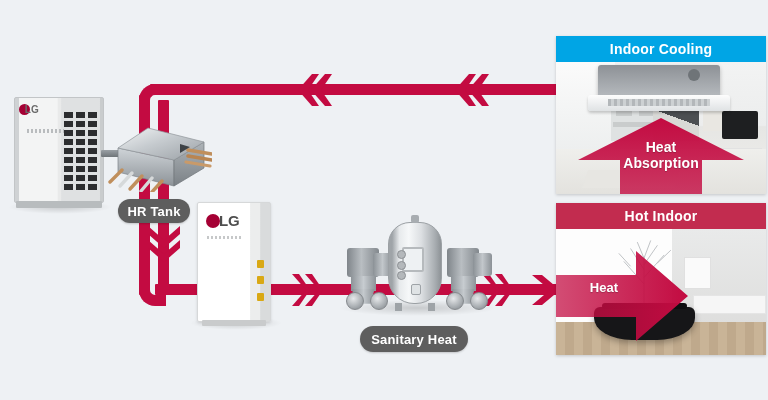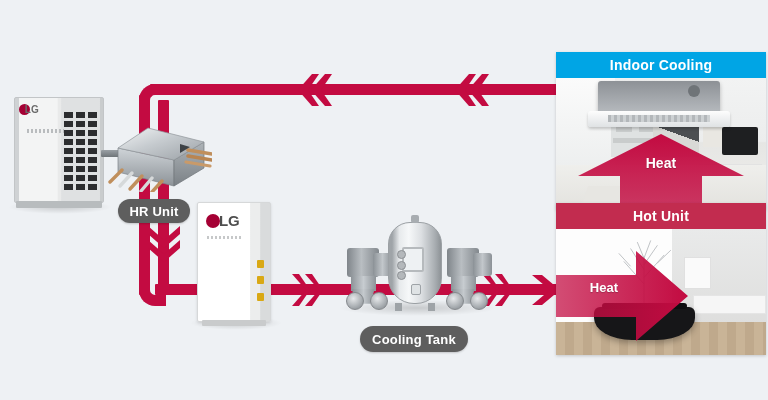--- a/index.html
+++ b/index.html
@@ -233,21 +233,21 @@
         <line x1="80" y1="30" x2="104" y2="34" stroke="#c08f5c" stroke-width="3.6"></line>
         <line x1="80" y1="36" x2="104" y2="40" stroke="#b98551" stroke-width="3.6"></line>
         <line x1="78" y1="42" x2="102" y2="46" stroke="#c99a69" stroke-width="3.2"></line>
       </g>
 
       <path d="M72 24 L82 27 L72 33 Z" fill="#3d4246"></path>
     </svg>
   </div>
 
   <div class="pill" style="left:118px;top:199px;width:72px;height:24px;">
-    <span>HR Unit</span>
+    <span>HR Tank</span>
   </div>
 
   <div class="shadow" style="left:190px;top:316px;width:92px;height:14px;"></div>
   <div class="idu" style="left:197px;top:202px;width:72px;height:118px;">
     <div class="lgmark"></div>
     <div class="lg">LG</div>
     <div class="sub"></div>
     <div class="port" style="top:48%;"></div>
     <div class="port" style="top:62%;"></div>
     <div class="port" style="top:76%;"></div>
@@ -282,24 +282,24 @@
   <div class="pump" style="left:444px;top:248px;width:48px;height:58px;">
     <div class="mot"></div>
     <div class="mot2"></div>
     <div class="neck"></div>
     <div class="cone"></div>
     <div class="wheel" style="left:2px;"></div>
     <div class="wheel" style="right:4px;"></div>
   </div>
 
   <div class="pill" style="left:360px;top:326px;width:108px;height:26px;">
-    <span>Cooling Tank</span>
-  </div>
-
-  <div class="panel" style="left:556px;top:52px;height:158px;background:#fff;">
+    <span>Sanitary Heat</span>
+  </div>
+
+  <div class="panel" style="left:556px;top:36px;height:158px;background:#fff;">
     <div class="panel-head" style="background:#00a5e5;">
       <span>Indoor Cooling</span>
     </div>
     <div class="panel-body" style="height:132px;">
       <div class="room"></div>
       <div class="room-wallL"></div>
       <div class="room-kitchen">
         <i style="left:4%;top:52%;width:92%;height:5px;"></i>
         <i style="left:10%;top:14%;width:30%;height:22%;"></i>
         <i style="left:52%;top:14%;width:34%;height:22%;"></i>
@@ -323,27 +323,28 @@
         <defs>
           <linearGradient id="ha" x1="0" y1="1" x2="0" y2="0">
             <stop offset="0" stop-color="#c30b41" stop-opacity="0.78"></stop>
             <stop offset="1" stop-color="#c30b41" stop-opacity="1"></stop>
           </linearGradient>
         </defs>
         <path d="M83 0 L166 42 L124 42 L124 80 L42 80 L42 42 L0 42 Z" fill="url(#ha)"></path>
       </svg>
       <div class="heatlabel" style="left:22px;top:78px;width:166px;font-size:14px;">
         <div>Heat</div>
+        <div>Absorption</div>
       </div>
     </div>
   </div>
 
   <div class="panel" style="left:556px;top:203px;height:152px;background:#fff;">
     <div class="panel-head" style="background:#c22c4f;">
-      <span>Hot Unit</span>
+      <span>Hot Indoor</span>
     </div>
     <div class="panel-body" style="height:126px;">
       <div class="bath"></div>
       <div class="bath-rwall"></div>
       <div class="bath-winwall"></div>
       <svg class="bath-tree" viewBox="0 0 100 100" preserveAspectRatio="none">
         <g stroke="#b9bdc0" fill="none" stroke-width="1.1">
           <path d="M50 100 L50 28"></path>
           <path d="M50 62 L26 34"></path>
             <path d="M50 54 L74 26"></path>

